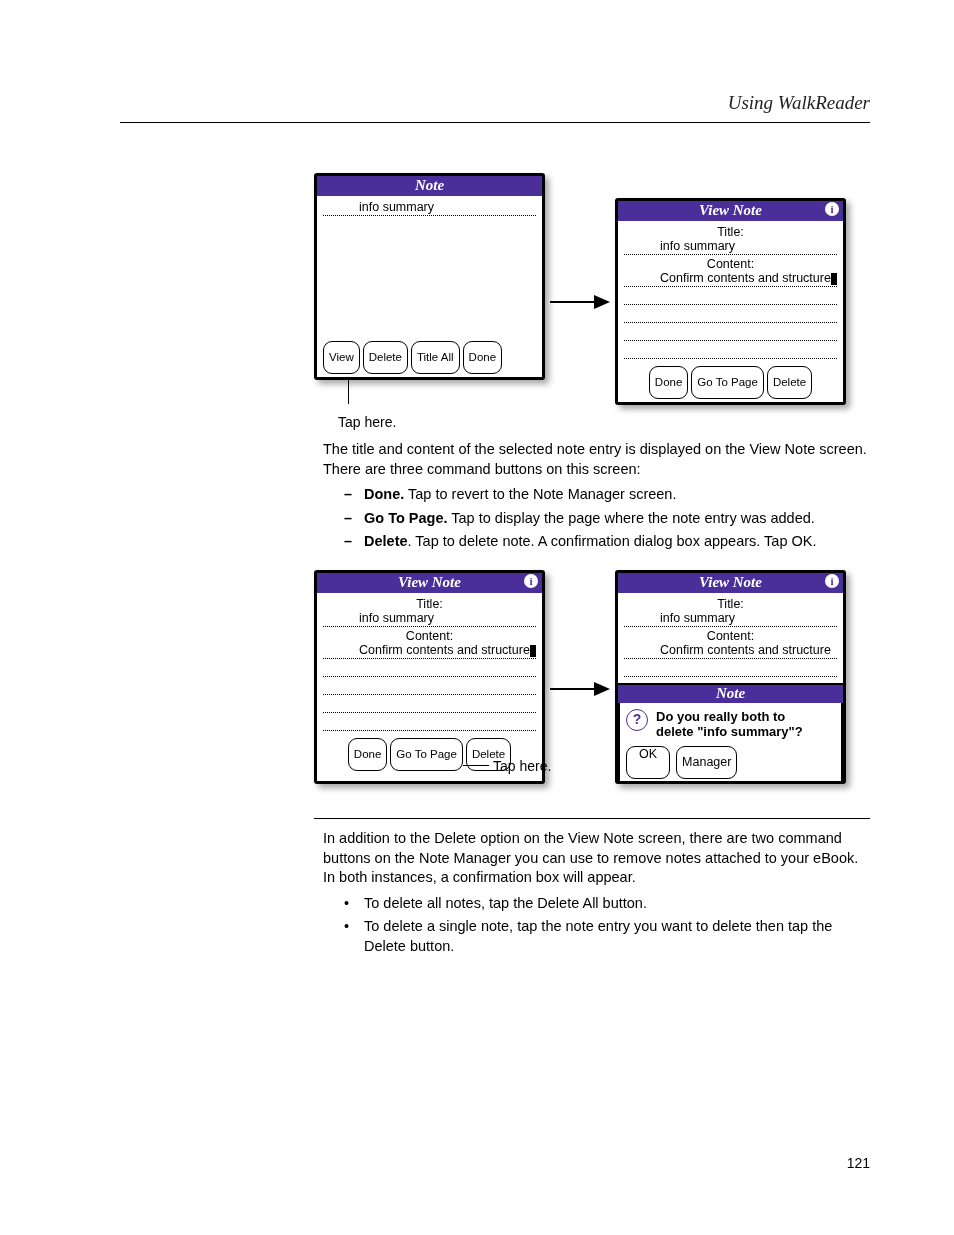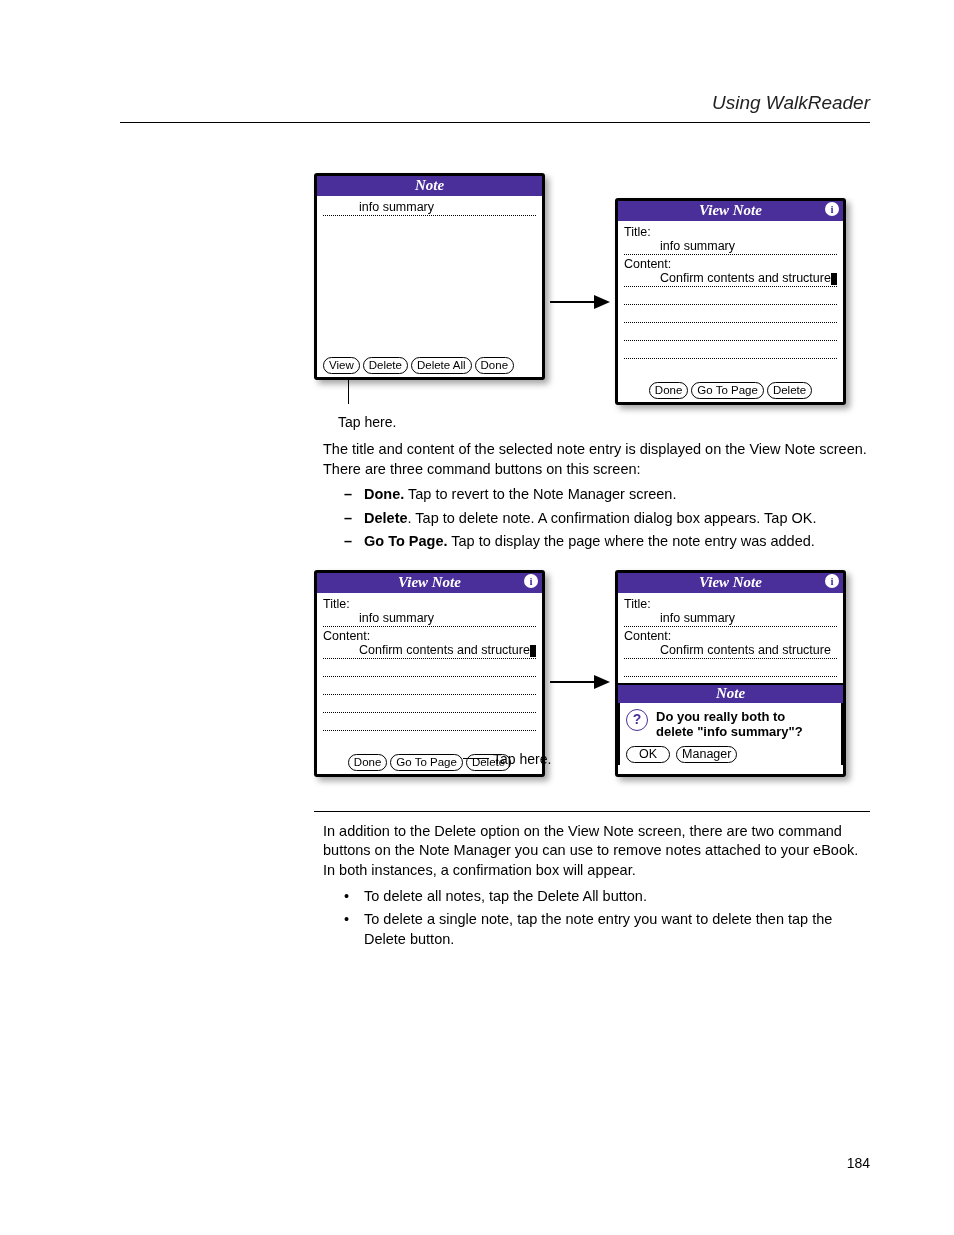--- a/index.html
+++ b/index.html
@@ -23,20 +23,21 @@
   .header-title {
     font-size: 20px;
     letter-spacing: 2.2px;
     color: #222;
   }
   .header-sub {
     font-size: 19px;
     font-style: italic;
     color: #222;
     margin-top: 2px;
+    font-family: Liberation Serif, serif;
   }
   .rule {
     border: none;
     border-top: 1px solid #000;
     margin: 6px 0 50px 0;
   }
   .indent-block {
     margin-left: 194px;
   }
   .figrow {
@@ -87,21 +88,21 @@
     font-family: Georgia, serif;
   }
   .pda-body {
     padding: 4px 6px 3px 6px;
     font-family: Verdana, Tahoma, sans-serif;
     font-size: 12.5px;
     min-height: 174px;
     display:flex;
     flex-direction:column;
   }
-  .fld-label { margin-top: 0px; }
+  .fld-label { margin-top: 0px; text-align: center; }
   .dotted {
     border-bottom: 1.5px dotted #000;
     min-height: 15px;
     margin-bottom: 2px;
     white-space: nowrap;
     overflow: hidden;
     padding-left: 36px;
   }
   .cursor {
     display:inline-block;
@@ -113,21 +114,21 @@
   .pda-buttons {
     margin-top:auto;
     display:flex;
     gap:3px;
     padding-top:2px;
     font-size: 11.5px;
   }
   .pbtn {
     border:1.5px solid #000;
     border-radius: 9px;
-    padding: 0 5px;
+    padding: 8px 5px;
     line-height: 15px;
     text-align:center;
     background:#fff;
     white-space: nowrap;
   }
   .caption {
     font-size: 14px;
     margin-top: 10px;
     margin-left: 24px;
   }
@@ -249,21 +250,21 @@
     <div class="figrow">
       <div style="display:flex;flex-direction:column;">
         <div class="pda">
           <div class="pda-title">Note</div>
           <div class="pda-body">
             <div class="dotted">info summary</div>
             <div style="flex:1"></div>
             <div class="pda-buttons">
               <div class="pbtn">View</div>
               <div class="pbtn">Delete</div>
-              <div class="pbtn">Delete All</div>
+              <div class="pbtn">Title All</div>
               <div class="pbtn">Done</div>
             </div>
           </div>
         </div>
         <div class="callout-line"></div>
         <div class="caption">Tap here.</div>
       </div>
 
       <div class="arrow-col">
         <svg class="arrow-svg" width="60" height="18" viewBox="0 0 60 18">
@@ -292,22 +293,22 @@
             <div class="pbtn">Delete</div>
           </div>
         </div>
       </div>
     </div>
 
     <p class="para">The title and content of the selected note entry is displayed on the View Note screen. There are three command buttons on this screen:</p>
 
     <ul class="dash-list">
       <li><b>Done.</b><span> Tap to revert to the Note Manager screen.</span></li>
+      <li><b>Go To Page.</b><span> Tap to display the page where the note entry was added.</span></li>
       <li><b>Delete</b><span>. Tap to delete note. A confirmation dialog box appears. Tap OK.</span></li>
-      <li><b>Go To Page.</b><span> Tap to display the page where the note entry was added.</span></li>
     </ul>
 
     <div class="figrow" style="margin-top:18px; align-items:stretch;">
       <div class="pda">
         <div class="pda-title">
           <span>View Note</span>
           <span class="pda-info">i</span>
         </div>
         <div class="pda-body">
           <div class="fld-label">Title:</div>
@@ -372,13 +373,13 @@
 
     <p class="para">In addition to the Delete option on the View Note screen, there are two command buttons on the Note Manager you can use to remove notes attached to your eBook. In both instances, a confirmation box will appear.</p>
     <ul class="disc-list">
       <li>To delete all notes, tap the Delete All button.</li>
       <li>To delete a single note, tap the note entry you want to delete then tap the Delete button.</li>
     </ul>
 
   </div>
 </div>
 
-<div class="page-num">184</div>
+<div class="page-num">121</div>
 
 </body></html>

